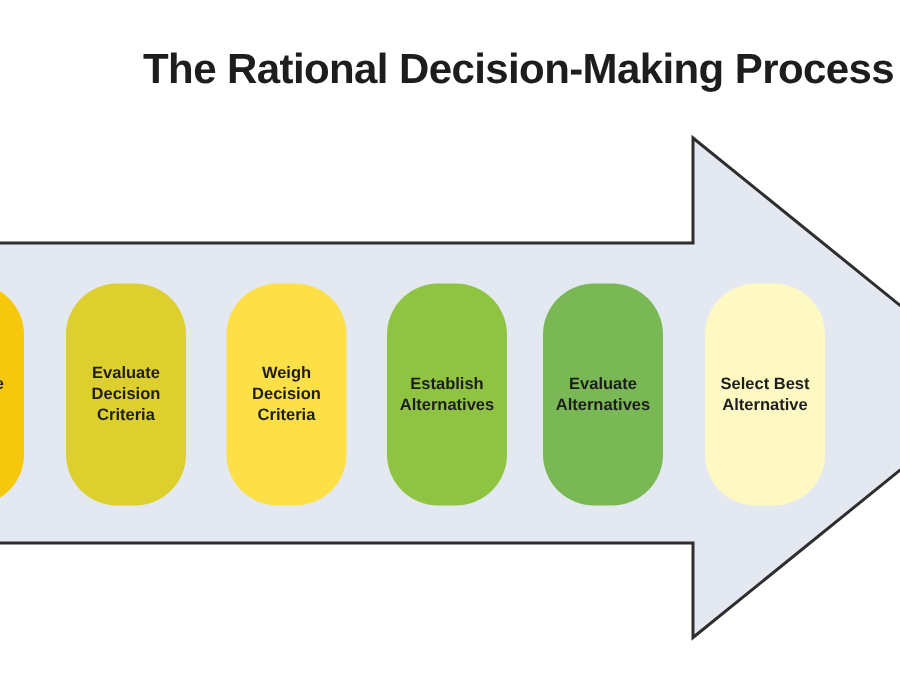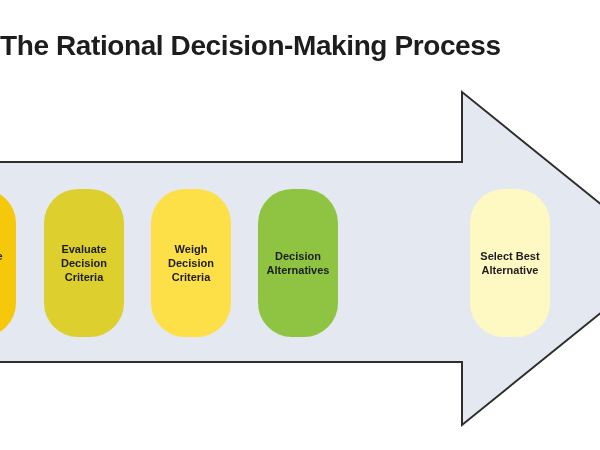--- a/index.html
+++ b/index.html
@@ -13,21 +13,21 @@
     height: 450px;
     overflow: hidden;
     background: #ffffff;
     font-family: "Liberation Sans", sans-serif;
   }
   .title {
     position: absolute;
     top: 30px;
     left: 0;
     width: 596px;
-    text-align: left;
+    text-align: right;
     font-size: 28px;
     font-weight: bold;
     letter-spacing: -0.4px;
     margin: 0;
   }
   #arrow-svg {
     position: absolute;
     top: 0;
     left: 0;
   }
@@ -66,21 +66,24 @@
 
   <div class="step" style="left: 44px; background-color: rgb(221, 207, 46);">
     <span class="step-label" style="color: rgb(29, 29, 29);">Evaluate Decision Criteria</span>
   </div>
 
   <div class="step" style="left: 151px; background-color: #fde047;">
     <span class="step-label" style="color: rgb(29, 29, 29);">Weigh Decision Criteria</span>
   </div>
 
   <div class="step" style="left: 258px; background-color: rgb(143, 196, 67);">
-    <span class="step-label" style="color: rgb(29, 29, 29);">Decision Alternatives</span>
+    <span class="step-label" style="color: rgb(29, 29, 29);">Establish Alternatives</span>
   </div>
 
+  <div class="step" style="left: 362px; background-color: rgb(122, 184, 85);">
+    <span class="step-label" style="color: rgb(29, 29, 29);">Evaluate Alternatives</span>
+  </div>
 
   <div class="step" style="left: 470px; background-color: #fef9c3;">
     <span class="step-label" style="color: rgb(29, 29, 29);">Select Best Alternative</span>
   </div>
 
 </div>
 
 </body></html>

